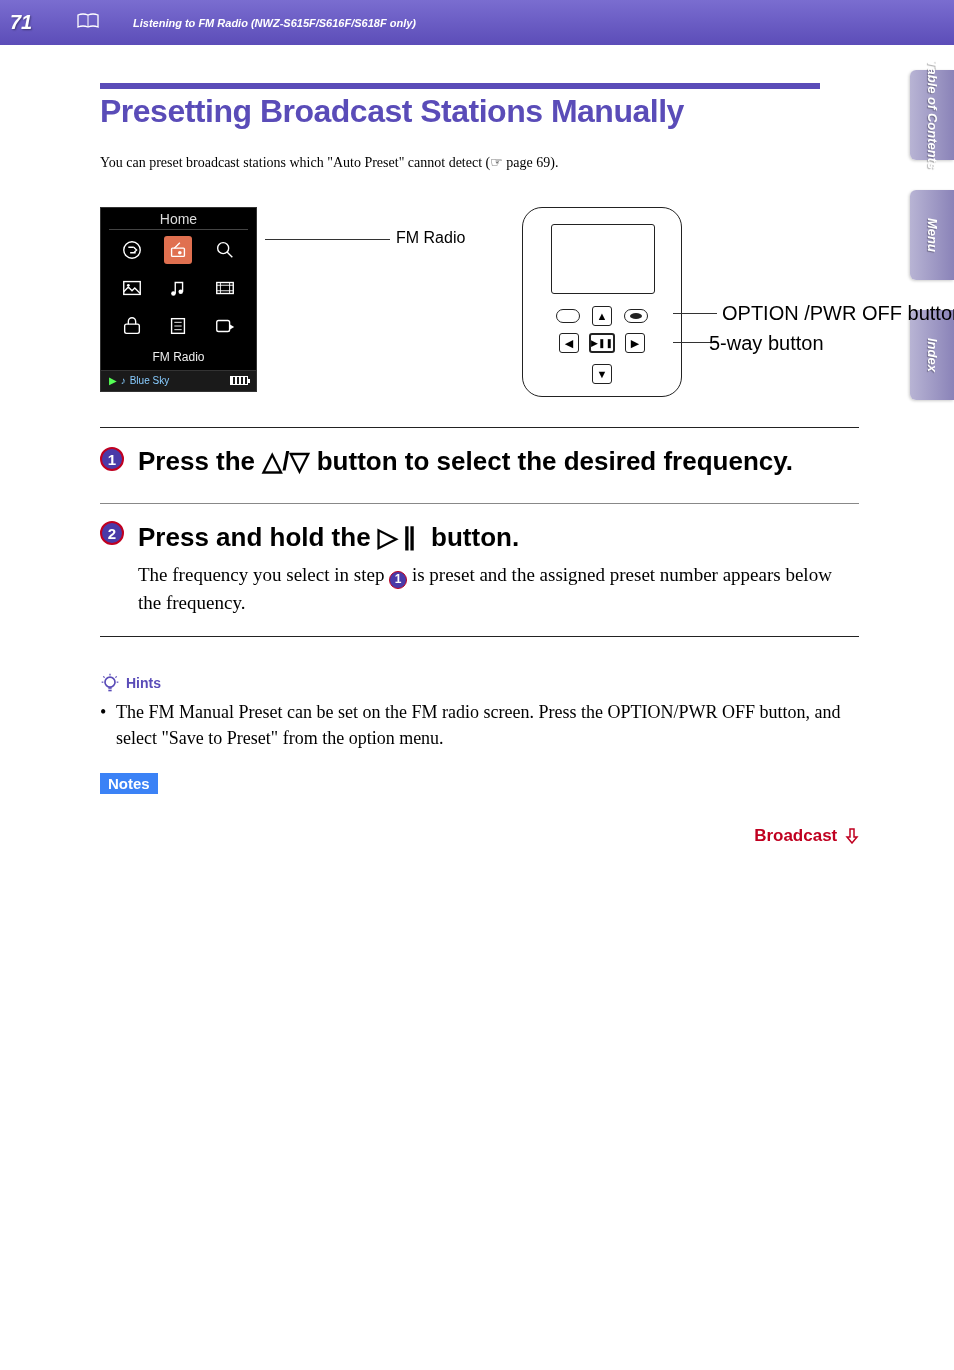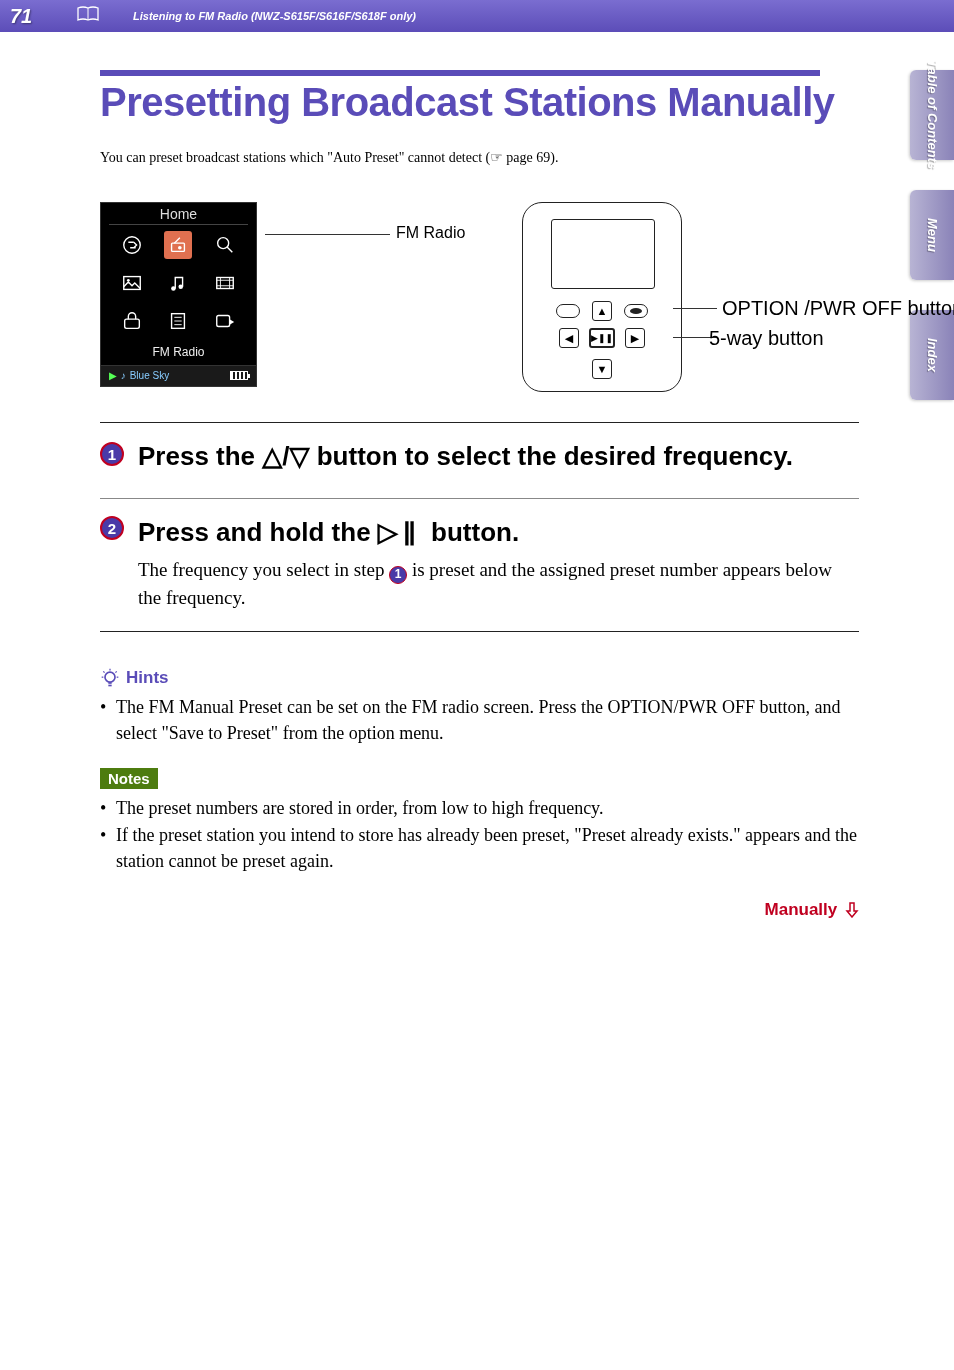--- a/index.html
+++ b/index.html
@@ -6,21 +6,21 @@
   body {
     font-family: Georgia, 'Times New Roman', serif;
     background: #fff;
     width: 954px;
     margin: 0;
     position: relative;
   }
   .header-bar {
     background: #6a5acd;
     background: linear-gradient(to bottom, #7a6dd0, #5c4db8);
-    height: 32px;
+    height: 45px;
     display: flex;
     align-items: center;
     padding-left: 10px;
     color: #fff;
     gap: 12px;
   }
   .page-num {
     font-family: Arial, sans-serif;
     font-weight: bold;
     font-style: italic;
@@ -71,21 +71,21 @@
   .title-rule {
     height: 6px;
     background: #5a4cb8;
     width: 720px;
     margin-bottom: 4px;
   }
   .main-title {
     font-family: Arial, sans-serif;
     font-weight: 900;
     color: #5a4cb8;
-    font-size: 40px;
+    font-size: 32px;
     margin-bottom: 22px;
     letter-spacing: -0.5px;
   }
   .intro {
     font-size: 14px;
     line-height: 1.5;
     margin-bottom: 34px;
   }
   .ref-icon { font-family: Arial; }
   .figure-row {
@@ -192,30 +192,30 @@
   .step-sep { height:1px; background:#888; margin: 6px 0 16px 0;}
   .steps-bottom-rule { height:1px; background:#222; margin-top:6px; margin-bottom:36px;}
   .inline-num {
     display:inline-flex; width:18px; height:18px; background:#4a3aa8; border:1.5px solid #c00020;
     color:#fff; border-radius:50%; font-family:Arial; font-size:12px; font-weight:bold;
     align-items:center; justify-content:center; vertical-align:-2px;
   }
   .hints-head {
     display:flex; align-items:center; gap:6px;
     font-family: Arial, sans-serif; font-weight:bold; color:#5a4cb8;
-    font-size:17px; margin-bottom:6px;
+    font-size:14px; margin-bottom:6px;
   }
   .bulb-icon {
     width:20px; height:20px; color:#5a4cb8;
   }
   .bullets { list-style:none; padding:0; margin-bottom:22px;}
   .bullets li { font-size:18px; line-height:1.45; padding-left:16px; position:relative;}
   .bullets li::before { content:"•"; position:absolute; left:0; font-size:18px;}
   .notes-badge {
-    display:inline-block; background:#4d7c0f; color:#fff;
+    display:inline-block; background:#3b82f6; color:#fff;
     font-family:Arial; font-weight:bold; font-size:15px;
     padding:2px 8px; margin-bottom:6px;
   }
   .continued {
     text-align:right; font-family:Arial; font-weight:bold;
     color:#c00020; font-size:17px; margin-top:26px;
   }
   .continued svg { vertical-align:-3px; margin-left:3px;}
 </style>
 </head>
@@ -399,24 +399,20 @@
           <line x1="20" y1="11" x2="22" y2="11"></line>
         </g>
       </svg>
     <span>Hints</span>
   </div>
   <ul class="bullets">
     <li>The FM Manual Preset can be set on the FM radio screen. Press the OPTION/PWR OFF button, and select "Save to Preset" from the option menu.</li>
   </ul>
 
   <div class="notes-badge">Notes</div>
-  <ul class="bullets">
-    <li>The preset numbers are stored in order, from low to high frequency.</li>
-    <li>If the preset station you intend to store has already been preset, "Preset already exists." appears and the station cannot be preset again.</li>
-  </ul>
 
   <div class="continued">
-    <span>Manually</span>
+    <span>Broadcast</span>
     <svg width="14" height="16" viewBox="0 0 14 16">
         <path d="M5 1 h4 v8 h3 l-5 6 l-5 -6 h3 z" fill="none" stroke="#c00020" stroke-width="1.5"></path>
       </svg>
   </div>
 </div>
 
 </body></html>

